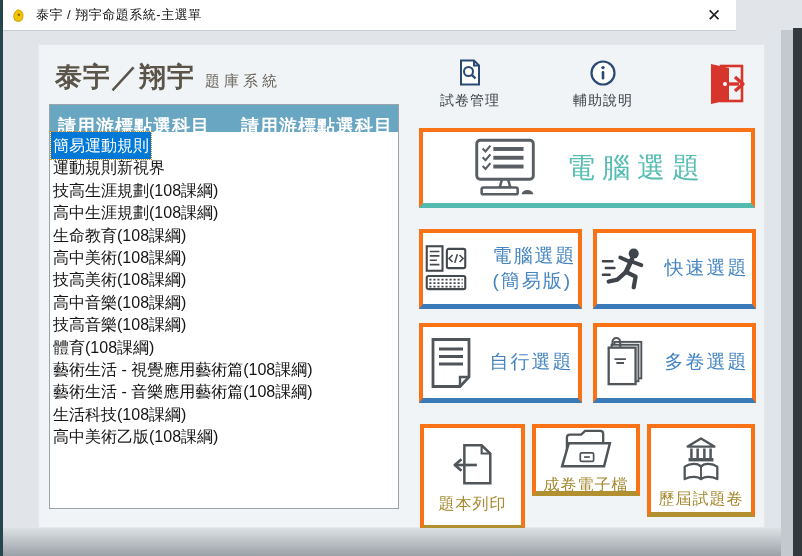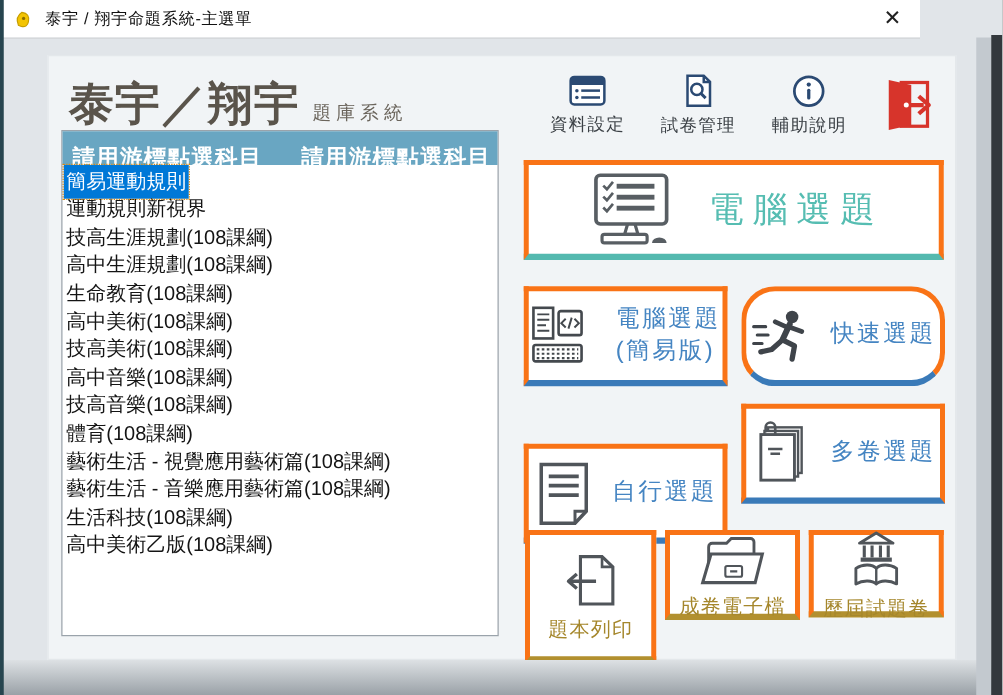--- a/index.html
+++ b/index.html
@@ -13,21 +13,21 @@
   .close-btn{position:absolute;right:10px;top:4px;width:24px;height:22px;display:flex;align-items:center;justify-content:center;font-size:17px;color:#222;cursor:pointer;}
   .edge-left{position:absolute;left:0;top:0;width:3px;height:556px;background:#27454f;z-index:7;}
   .strip-mid{position:absolute;right:9px;top:30px;width:12px;height:526px;background:#c3c9cf;z-index:5;}
   .edge-right{position:absolute;right:0;top:28px;width:9px;height:528px;background:#33383d;z-index:7;}
   .bottom-band{position:absolute;left:0;bottom:0;width:802px;height:28px;background:linear-gradient(#dde1e4,#9aa1a7);z-index:4;}
 
   
   .panel{position:absolute;left:38px;top:44px;width:727px;height:484px;background:#f1f4f6;border:1px solid #e4e8eb;box-sizing:border-box;z-index:3;}
 
   .brand{position:absolute;left:16px;top:14px;display:flex;align-items:baseline;}
-  .brand-name{font-size:36px;font-weight:700;color:#5a544b;letter-spacing:1px;}
+  .brand-name{font-size:27px;font-weight:700;color:#5a544b;letter-spacing:1px;}
   .brand-sub{font-size:15px;color:#6b655c;letter-spacing:4px;margin-left:10px;}
 
   
   .listbox{position:absolute;left:10px;top:59px;width:350px;height:405px;background:#ffffff;border:1px solid #9aa3ab;box-sizing:border-box;}
   .list-header{height:27px;background:#69a6c2;color:#ffffff;font-size:18px;font-weight:700;letter-spacing:1px;display:flex;align-items:center;justify-content:space-between;padding:15px 5px 0 8px;box-sizing:border-box;}
   .list-items{padding:3px 0 0 1px;}
   .li{line-height:22.4px;font-size:16px;color:#141414;white-space:nowrap;cursor:default;}
   .li span{padding:5px 2px;}
   .li.sel span{background:#0078d7;color:#ffffff;outline:1px dotted #d98a12;}
 
@@ -38,27 +38,27 @@
   .tool-exit{width:60px;display:flex;align-items:flex-start;justify-content:center;padding-top:3px;cursor:pointer;}
 
   
   .card{position:absolute;background:#ffffff;border:4px solid #f97316;box-sizing:border-box;display:flex;align-items:center;justify-content:center;cursor:pointer;}
   .card.teal{border-bottom:5px solid #54b9af;}
   .card.blue{border-bottom:5px solid #3a7ab8;}
   .card.gold{border-bottom:5px solid #b2902f;}
   .card-primary{left:380px;top:83px;width:336px;height:80px;gap:22px;}
   .lbl-primary{font-size:28px;color:#56bdb2;letter-spacing:7px;}
   .card-r2a{left:380px;top:184px;width:163px;height:80px;gap:12px;}
-  .card-r2b{left:554px;top:184px;width:163px;height:80px;gap:14px;border-radius:27px;}
-  .card-r3a{left:380px;top:278px;width:163px;height:80px;gap:16px;margin-top:32px;}
+  .card-r2b{left:554px;top:184px;width:163px;height:80px;gap:14px;}
+  .card-r3a{left:380px;top:278px;width:163px;height:80px;gap:16px;}
   .card-r3b{left:554px;top:278px;width:163px;height:80px;gap:16px;}
   .lbl-blue{font-size:19px;color:#4585c2;letter-spacing:2px;line-height:1.3;}
   .card-r4a{left:381px;top:379px;width:105px;height:106px;}
   .card-r4b{left:493px;top:379px;width:108px;height:72px;}
-  .card-r4c{left:608px;top:379px;width:108px;height:70px;}
+  .card-r4c{left:608px;top:379px;width:108px;height:93px;}
   .card-col{flex-direction:column;gap:6px;padding-top:4px;}
   .lbl-gold{font-size:16px;color:#a5872c;letter-spacing:1px;}
   .icon{flex:0 0 auto;display:block;}
 </style>
 </head>
 <body>
 
 <div class="window">
 
   <div class="edge-left"></div>
@@ -76,31 +76,20 @@
   </div>
 
   <div class="panel">
 
     <div class="brand">
       <span class="brand-name">泰宇／翔宇</span>
       <span class="brand-sub">題庫系統</span>
     </div>
 
     <div class="toolbar">
-      <div class="tool">
-        <svg class="icon" width="30" height="27" viewBox="0 0 30 27">
-          <rect x="1.5" y="2.5" width="27" height="22" rx="3" fill="#ffffff" stroke="#2b4a73" stroke-width="2"></rect>
-          <path d="M1.5 5.5 a3 3 0 0 1 3-3 h21 a3 3 0 0 1 3 3 v3.5 h-27 Z" fill="#2b4a73"></path>
-          <circle cx="6.5" cy="13.5" r="1.4" fill="#2b4a73"></circle>
-          <rect x="10" y="12.5" width="15" height="2" fill="#2b4a73"></rect>
-          <circle cx="6.5" cy="19" r="1.4" fill="#2b4a73"></circle>
-          <rect x="10" y="18" width="15" height="2" fill="#2b4a73"></rect>
-        </svg>
-        <span class="tool-label">資料設定</span>
-      </div>
       <div class="tool">
         <svg class="icon" width="28" height="28" viewBox="0 0 28 28">
           <path d="M5 1.5 h13 l5 5 v19 h-18 Z" fill="#ffffff" stroke="#2b4a73" stroke-width="2"></path>
           <path d="M18 1.5 v5 h5" fill="none" stroke="#2b4a73" stroke-width="2"></path>
           <circle cx="12.5" cy="12.5" r="4.5" fill="none" stroke="#2b4a73" stroke-width="2"></circle>
           <path d="M15.8 15.8 L19.5 19.5" stroke="#2b4a73" stroke-width="2.4"></path>
         </svg>
         <span class="tool-label">試卷管理</span>
       </div>
       <div class="tool">

